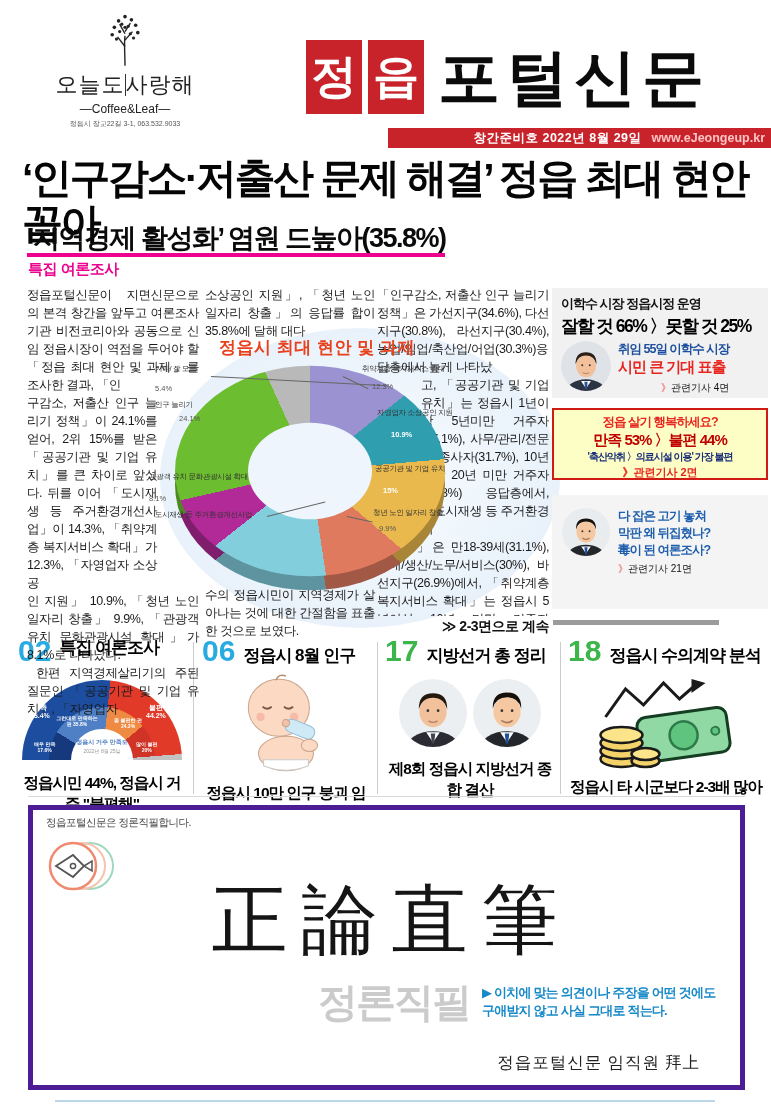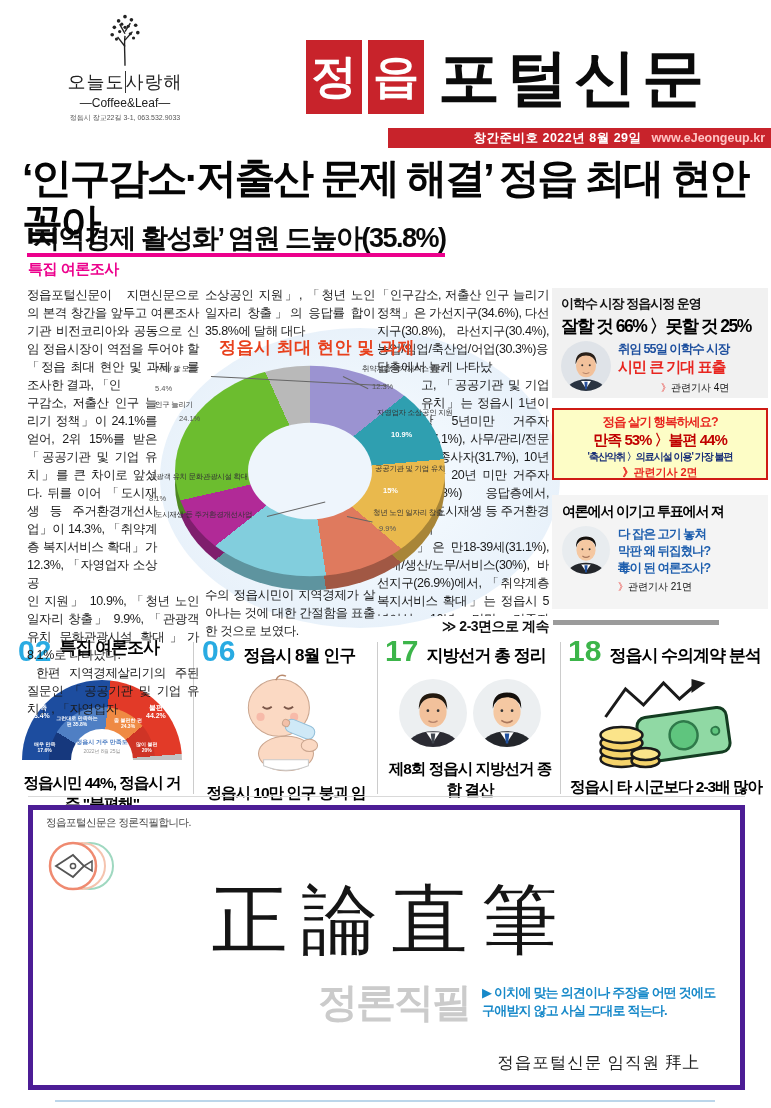--- a/index.html
+++ b/index.html
@@ -44,21 +44,21 @@
         <circle cx="33" cy="15" r="1.5"></circle>
           <circle cx="18" cy="23" r="1.7"></circle>
           <circle cx="42" cy="21" r="1.7"></circle>
         <circle cx="25" cy="20" r="1.5"></circle>
           <circle cx="35" cy="22" r="1.5"></circle>
           <circle cx="30" cy="16" r="1.5"></circle>
         <circle cx="22" cy="27" r="1.5"></circle>
           <circle cx="38" cy="26" r="1.5"></circle>
       </g>
     </svg>
-    <div style="display:flex;justify-content:center;align-items:center;font-size:18px;letter-spacing:1px;color:#222;">
+    <div style="display:flex;justify-content:center;align-items:center;font-size:22px;letter-spacing:1px;color:#222;">
       <span>오늘도</span>
       <span style="display:inline-block;width:1px;height:22px;background:#333;"></span>
       <span>사랑해</span>
     </div>
     <div style="font-size:12px;color:#222;margin-top:2px;">—<span>Coffee&amp;Leaf</span>—</div>
     <div style="font-size:7px;color:#555;margin-top:3px;letter-spacing:0px;">정읍시 장교22길 3-1,  063.532.9033</div>
   </div>
 
   <div class="abs" style="left:306px;top:40px;width:56px;height:74px;background:#c8232b;color:#fff;display:flex;align-items:center;justify-content:center;">
     <span class="serif" style="font-size:46px;font-weight:700;">정</span>
@@ -157,21 +157,20 @@
   </div>
 
   <div class="abs" style="left:552px;top:408px;width:216px;height:72px;background:#fdfdc6;border:2px solid #cf1b14;box-sizing:border-box;padding:4px 8px;text-align:center;">
     <div style="font-size:12.5px;font-weight:800;letter-spacing:-1px;color:#e8251f;">정읍 살기 행복하세요?</div>
     <div style="font-size:15px;font-weight:900;letter-spacing:-1px;color:#c00000;">만족 53% 〉불편 44%</div>
     <div style="font-size:10px;font-weight:800;letter-spacing:-1px;color:#1a2f78;">'축산악취 〉의료시설 이용' 가장 불편</div>
     <div style="font-size:11px;font-weight:800;color:#e8251f;margin-top:1px;">》관련기사 2면</div>
   </div>
 
   <div class="abs" style="left:552px;top:495px;width:216px;height:114px;background:#f4f4f4;padding:8px 10px;box-sizing:border-box;">
-    <div style="font-size:14px;font-weight:900;letter-spacing:-1.2px;color:#000;">여론에서 이기고 투표에서 져</div>
     <div style="display:flex;gap:8px;margin-top:5px;align-items:flex-start;">
       <svg width="48" height="48" viewBox="0 0 60 60" style="border-radius:50%;background:#e8ecef;flex:none;">
         <ellipse cx="30" cy="63" rx="25" ry="17" fill="#23262b"></ellipse>
         <polygon points="24,48 36,48 30,57" fill="#fff"></polygon>
         <polygon points="28,49 32,49 31,58 29,58" fill="#1f4f9c"></polygon>
         <ellipse cx="30" cy="30" rx="12" ry="13.5" fill="#f5c8a2"></ellipse>
         <path d="M17.5 27 Q17 13 30 13 Q43 13 42.5 27 Q40 17 30 17 Q20 17 17.5 27 Z" fill="#15100c"></path>
         <circle cx="25.5" cy="29" r="1.2" fill="#333"></circle>
           <circle cx="34.5" cy="29" r="1.2" fill="#333"></circle>
         <path d="M25.5 37.5 q4.5 3.5 9 0" stroke="#a8765c" fill="none" stroke-width="1.3"></path>

